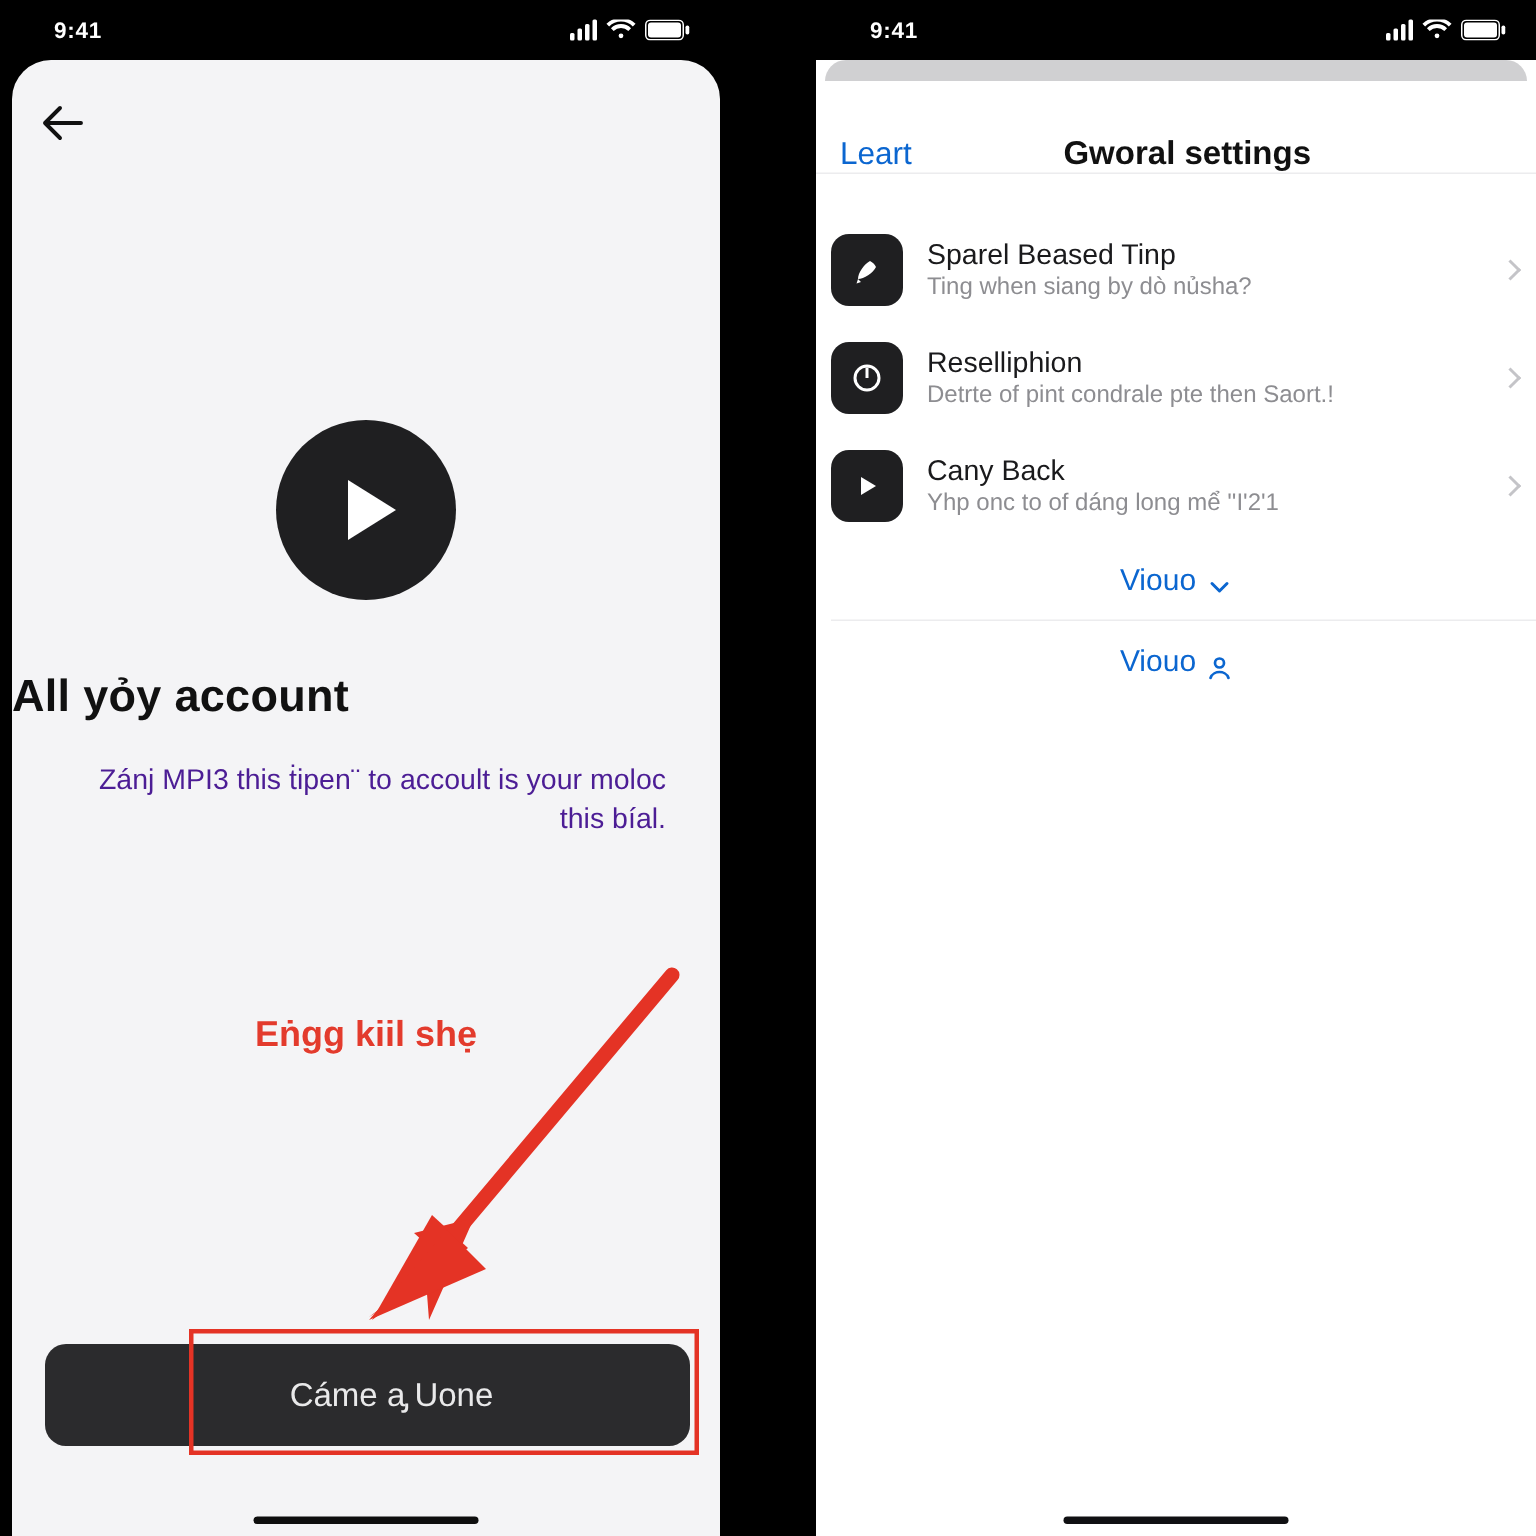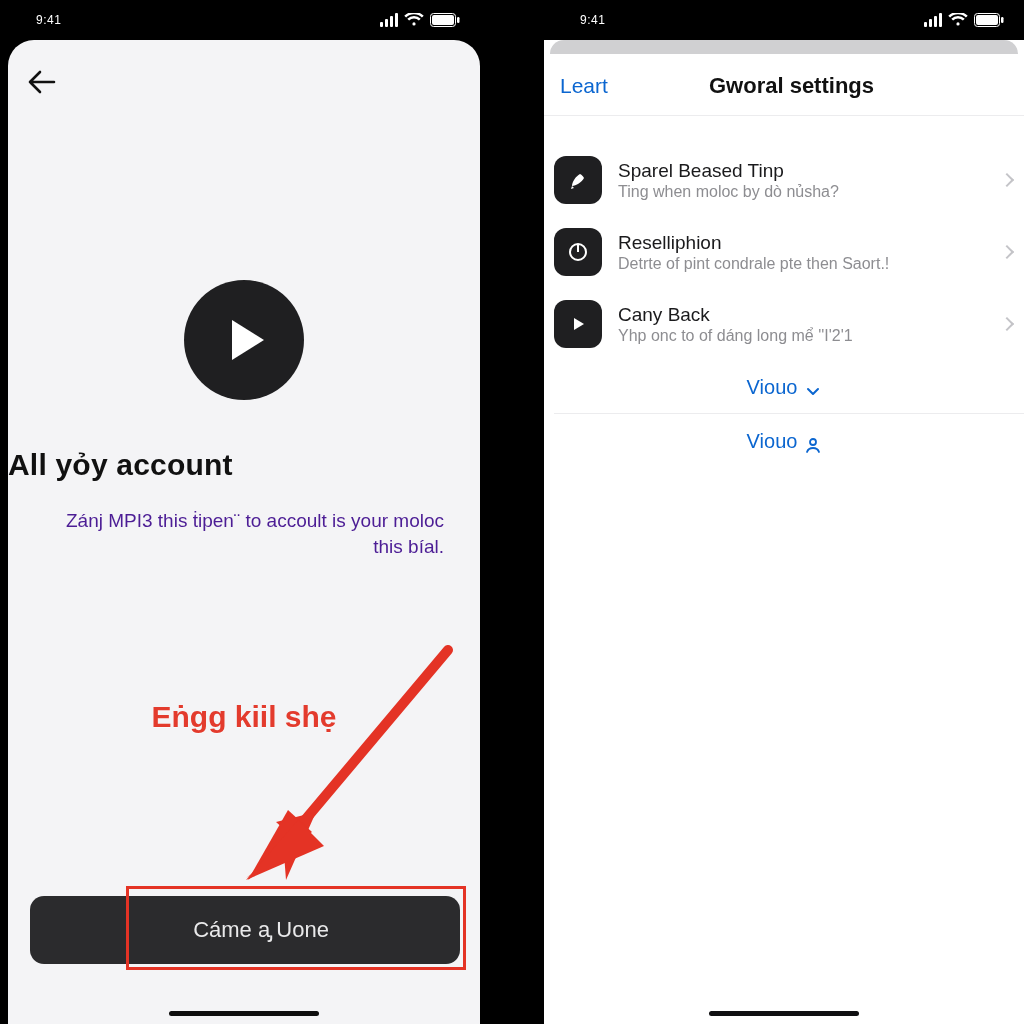--- a/index.html
+++ b/index.html
@@ -2,46 +2,46 @@
 <html><head>
 <meta charset="utf-8">
 <style>
   * { box-sizing: border-box; margin: 0; padding: 0; }
   html, body { width: 1024px; height: 1024px; font-family: -apple-system, "Helvetica Neue", Arial, sans-serif; background:#000; }
   .stage { display:flex; width:1024px; height:1024px; gap:64px; background:#000; }
   .phone { position:relative; width:480px; height:1024px; background:#000; border-radius:0; }
 
   
   .statusbar { position:relative; height:40px; display:flex; align-items:center; justify-content:space-between; padding:0 20px 0 36px; background:#000; color:#fff; }
-  .statusbar .time { font-size:12px; font-weight:400; letter-spacing:0.5px; }
+  .statusbar .time { font-size:15px; font-weight:700; letter-spacing:0.5px; }
   .status-icons { display:flex; align-items:center; gap:6px; }
   .cellular { display:flex; align-items:flex-end; gap:2px; }
   .cellular span { width:3px; background:#fff; border-radius:1px; }
   .cellular span:nth-child(1){height:5px;} .cellular span:nth-child(2){height:8px;} .cellular span:nth-child(3){height:11px;} .cellular span:nth-child(4){height:14px;}
   .wifi-svg, .battery-svg { display:block; }
 
   
   .phoneA .body { position:absolute; left:8px; right:0; top:40px; bottom:0; background:#f4f4f6; border-top-left-radius:26px; border-top-right-radius:26px; overflow:hidden; }
   .phoneA .back { position:absolute; top:30px; left:20px; }
   .play-disc { width:120px; height:120px; border-radius:60px; background:#1f1f21; margin:240px auto 0; display:flex; align-items:center; justify-content:center; }
   .play-tri { width:0; height:0; border-style:solid; border-width:20px 0 20px 32px; border-color:transparent transparent transparent #fff; margin-left:8px; }
   .headline { margin-top:48px; font-size:30px; font-weight:700; color:#111; letter-spacing:0.2px; }
   .subline { margin:26px auto 0; width:400px; text-align:right; font-size:19px; line-height:1.35; color:#4c1d95; }
-  .overlay-label { position:absolute; left:0; right:0; top:636px; text-align:center; font-size:30px; font-weight:600; color:#e33b2d; text-shadow:0 1px 0 rgba(255,255,255,0.5);margin-top:24px; }
+  .overlay-label { position:absolute; left:0; right:0; top:636px; text-align:center; font-size:24px; font-weight:600; color:#e33b2d; text-shadow:0 1px 0 rgba(255,255,255,0.5); }
   .cta-wrap { position:absolute; left:22px; right:20px; bottom:60px; }
   .cta { width:100%; height:68px; border-radius:14px; background:#2b2b2d; color:#e9e9ea; font-size:22px; display:flex; align-items:center; justify-content:center; border:none;padding-left:32px; }
   .highlight-box { position:absolute; border:3px solid #e43325; pointer-events:none; }
   .arrow-svg { position:absolute; pointer-events:none; }
   .home-ind { position:absolute; bottom:8px; left:50%; transform:translateX(-50%); width:150px; height:5px; border-radius:3px; background:#0e0e0e; }
 
   
   .phoneB .body { position:absolute; left:0; right:0; top:40px; bottom:0; background:#fff; }
   .sheet-peek { height:14px; background:#d0d0d2; border-top-left-radius:18px; border-top-right-radius:18px; margin:0 6px; }
   .sheet { position:absolute; left:0; right:0; top:16px; bottom:0; background:#fff; border-top-left-radius:18px; border-top-right-radius:18px; overflow:hidden; }
-  .sheet-header { position:relative; height:60px; border-bottom:1px solid #ececee; display:flex; align-items:center; justify-content:center;padding-left:15px; }
+  .sheet-header { position:relative; height:60px; border-bottom:1px solid #ececee; display:flex; align-items:flex-end; justify-content:center;padding-left:15px; }
   .sheet-header .left-action { position:absolute; left:16px; font-size:21px; color:#0b66d0; }
   .sheet-header .title { font-size:22px; font-weight:700; color:#111; }
   .list { padding-top:28px; }
   .row { display:flex; align-items:center; padding:12px 12px 12px 10px; gap:16px; }
   .row .chev { margin-left:auto; color:#bcbcc0; font-size:22px; }
   .row .texts .t1 { font-size:19px; color:#1a1a1c; font-weight:500; }
   .row .texts .t2 { font-size:16px; color:#8d8d91; margin-top:1px; }
   .icon-box { width:48px; height:48px; border-radius:12px; background:#1f1f21; display:flex; align-items:center; justify-content:center; flex:0 0 48px; }
   .icon-box.sm { width:36px; height:36px; border-radius:8px; flex:0 0 36px; }
   .icon-box svg { display:block; }
@@ -146,21 +146,21 @@
         <div class="list">
 
           <div class="row">
             <div class="icon-box">
               <svg width="20" height="20" viewBox="0 0 20 20">
                   <path d="M4 16c0-4 4-10 8-12 2 1 3 2 4 4-2 4-8 8-12 8zM13 5a1.5 1.5 0 110 3 1.5 1.5 0 010-3zM4 16l-1 3 3-1" fill="#fff"></path>
                 </svg>
             </div>
             <div class="texts">
               <div class="t1">Sparel Beased Tinp</div>
-              <div class="t2">Ting when moloc by dò nủsha?</div>
+              <div class="t2">Ting when siang by dò nủsha?</div>
             </div>
             <div class="chev">
                 <div class="chev-right"></div>
               </div>
           </div>
 
           <div class="row">
             <div class="icon-box">
               <svg width="22" height="22" viewBox="0 0 22 22">
                   <circle cx="11" cy="11" r="8" stroke="#fff" stroke-width="2" fill="none"></circle>

